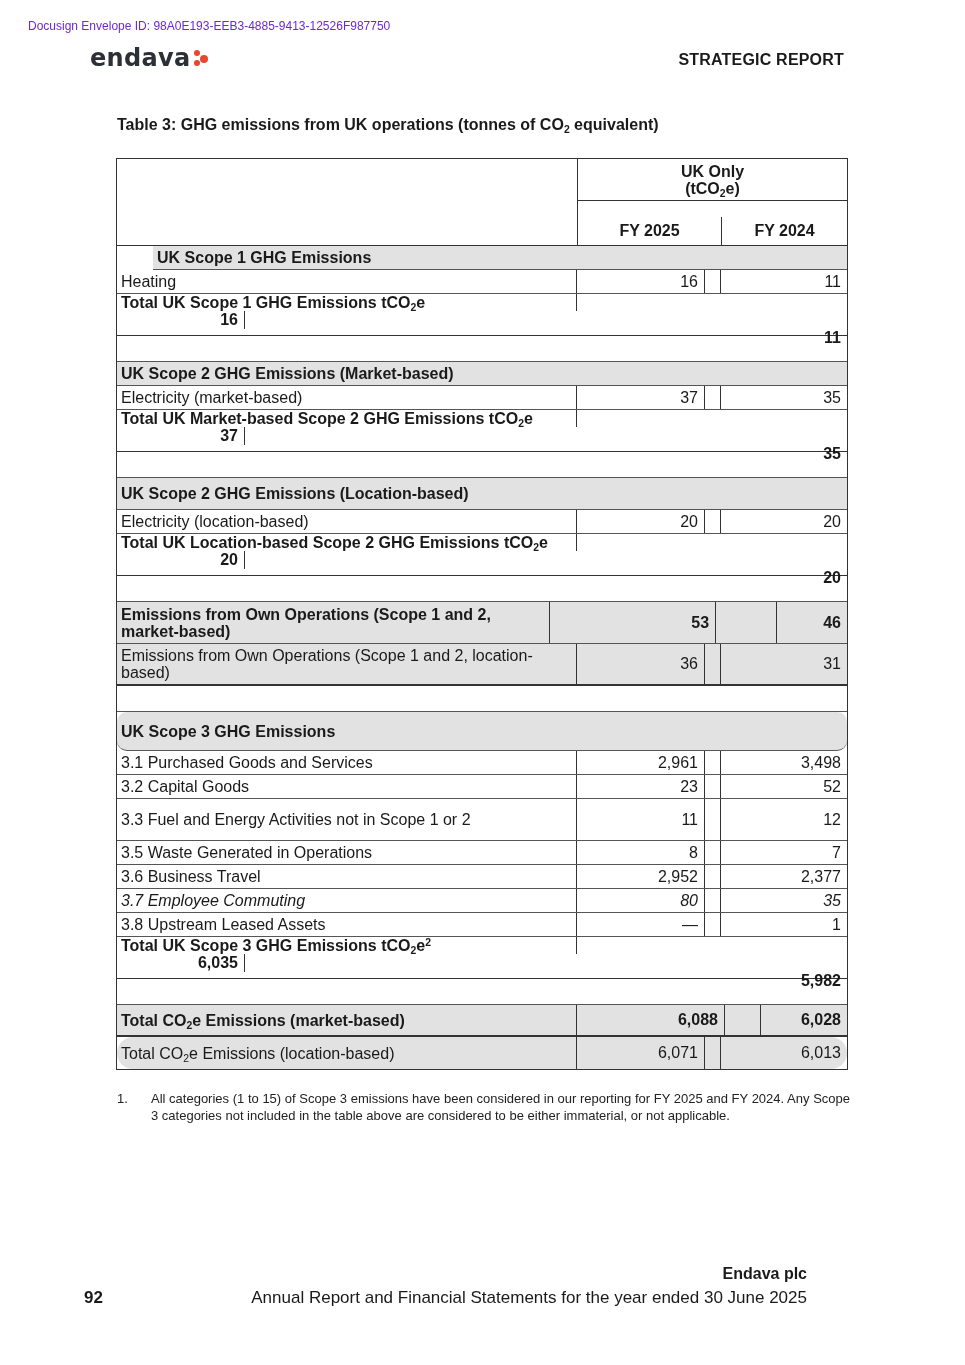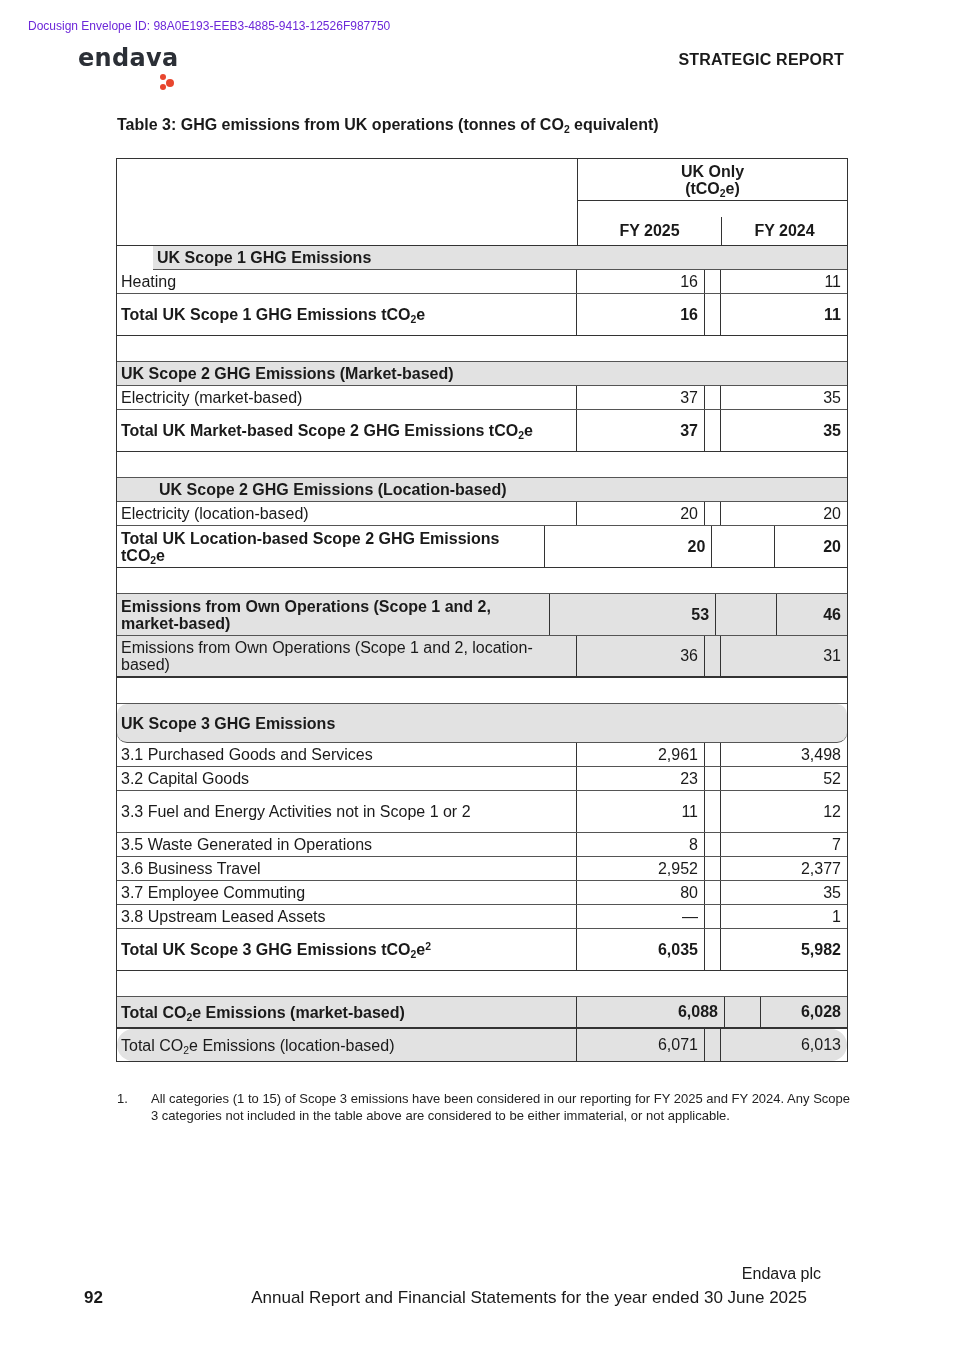--- a/index.html
+++ b/index.html
@@ -1,18 +1,18 @@
 <!DOCTYPE html>
 <html><head>
 <meta charset="utf-8">
 <style>
   html, body { margin: 0; padding: 0; background: #ffffff; }
   body { width: 965px; height: 1365px; position: relative; font-family: "Liberation Sans", sans-serif; color: #1a1a1a; overflow: hidden; }
   .envelope { position: absolute; left: 28px; top: 19px; font-size: 12px; color: #6d28d9; }
-  .logo { position: absolute; left: 78px; top: 44px; display: flex; align-items: flex-end; flex-direction: column; }
+  .logo { position: absolute; left: 90px; top: 44px; display: flex; align-items: center; }
   .logo-text { font-size: 24px; font-weight: bold; color: #2b2f36; letter-spacing: 0.3px; font-family: "DejaVu Sans", sans-serif; }
   .logo-mark { width: 20px; height: 20px; margin-left: 2px; position: relative; }
   .logo-mark span { position: absolute; border-radius: 50%; background: #e8462e; }
   .section-label { position: absolute; right: 121px; top: 51px; font-size: 16px; font-weight: bold; letter-spacing: 0.2px; }
   .table-title { position: absolute; left: 117px; top: 116px; font-size: 16px; font-weight: bold; }
   sub { font-size: 0.65em; vertical-align: -0.25em; line-height: 0; }
   sup { font-size: 0.65em; vertical-align: 0.5em; line-height: 0; }
 
   .tbl { position: absolute; left: 116px; top: 158px; width: 732px; border: 1.5px solid #333; box-sizing: border-box; }
   .hdr { display: flex; height: 86px; border-bottom: 1.5px solid #333; }
@@ -27,28 +27,28 @@
   .row { display: flex; border-bottom: 1px solid #555; font-size: 16px; box-sizing: border-box; }
   .row .lbl { width: 460px; padding: 0 4px; box-sizing: border-box; display: flex; align-items: center; border-right: 1px solid #333; line-height: 17px; }
   .row .v1 { width: 128px; text-align: right; padding-right: 6px; box-sizing: border-box; display: flex; align-items: center; justify-content: flex-end; border-right: 1px solid #333; }
   .row .sp { width: 15px; border-right: 1px solid #333; }
   .row .v2 { flex: 1; text-align: right; padding-right: 6px; box-sizing: border-box; display: flex; align-items: center; justify-content: flex-end; }
   .row.bold { font-weight: bold; }
   .row.grey { background: #e2e2e2; }
   .row.section { background: #e2e2e2; font-weight: bold; height: 24px; }
   .row.section .lbl { width: 100%; border-right: none; }
   .row.blank { height: 26px; }
-  .row.total { border-bottom: 1.5px solid #333; }
+  .row.total { border-bottom: 1.5px solid #333; flex-direction: column; }
   .row.thick { border-bottom: 2px solid #333; }
 
   .footnote { position: absolute; left: 117px; top: 1090px; width: 733px; font-size: 13px; line-height: 17px; display: flex; color: #222; }
   .footnote .num { width: 34px; flex-shrink: 0; }
   .footnote .txt { text-align: justify; }
 
-  .footer-company { position: absolute; right: 144px; top: 1265px; font-size: 16px; font-weight: normal; }
+  .footer-company { position: absolute; right: 158px; top: 1265px; font-size: 16px; font-weight: bold; }
   .footer-page { position: absolute; left: 84px; top: 1288px; font-size: 17px; font-weight: bold; }
   .footer-report { position: absolute; right: 158px; top: 1288px; font-size: 17px; }
 </style>
 </head>
 <body>
 
 <div class="envelope">Docusign Envelope ID: 98A0E193-EEB3-4885-9413-12526F987750</div>
 
 <div class="logo">
   <span class="logo-text">endava</span>
@@ -111,32 +111,32 @@
       </div>
       <div class="row bold total" style="height: 42px;">
         <div class="lbl">
           <div><span>Total UK Market-based Scope 2 GHG Emissions tCO</span><sub>2</sub><span>e</span></div>
         </div>
         <div class="v1">37</div>
         <div class="sp"></div>
         <div class="v2">35</div>
       </div>
       <div class="row blank" style="height: 26px;"></div>
-      <div class="row section" style="height: 24px; padding-left: 38px;">
+      <div class="row section" style="height: 32px;">
         <div class="lbl">UK Scope 2 GHG Emissions (Location-based)</div>
       </div>
       <div class="row" style="height: 24px;">
         <div class="lbl">
           <div><span>Electricity (location-based)</span></div>
         </div>
         <div class="v1">20</div>
         <div class="sp"></div>
         <div class="v2">20</div>
       </div>
-      <div class="row bold total" style="height: 42px; gap: 48px;">
+      <div class="row bold total" style="height: 42px;">
         <div class="lbl">
           <div><span>Total UK Location-based Scope 2 GHG Emissions tCO</span><sub>2</sub><span>e</span></div>
         </div>
         <div class="v1">20</div>
         <div class="sp"></div>
         <div class="v2">20</div>
       </div>
       <div class="row blank" style="height: 26px;"></div>
       <div class="row grey bold" style="height: 42px; gap: 46px;">
         <div class="lbl">
@@ -191,21 +191,21 @@
         <div class="v2">7</div>
       </div>
       <div class="row" style="height: 24px;">
         <div class="lbl">
           <div><span>3.6 Business Travel</span></div>
         </div>
         <div class="v1">2,952</div>
         <div class="sp"></div>
         <div class="v2">2,377</div>
       </div>
-      <div class="row" style="height: 24px;">
+      <div class="row" style="height: 24px; font-style: italic;">
         <div class="lbl">
           <div><span>3.7 Employee Commuting</span></div>
         </div>
         <div class="v1">80</div>
         <div class="sp"></div>
         <div class="v2">35</div>
       </div>
       <div class="row" style="height: 24px;">
         <div class="lbl">
           <div><span>3.8 Upstream Leased Assets</span></div>

